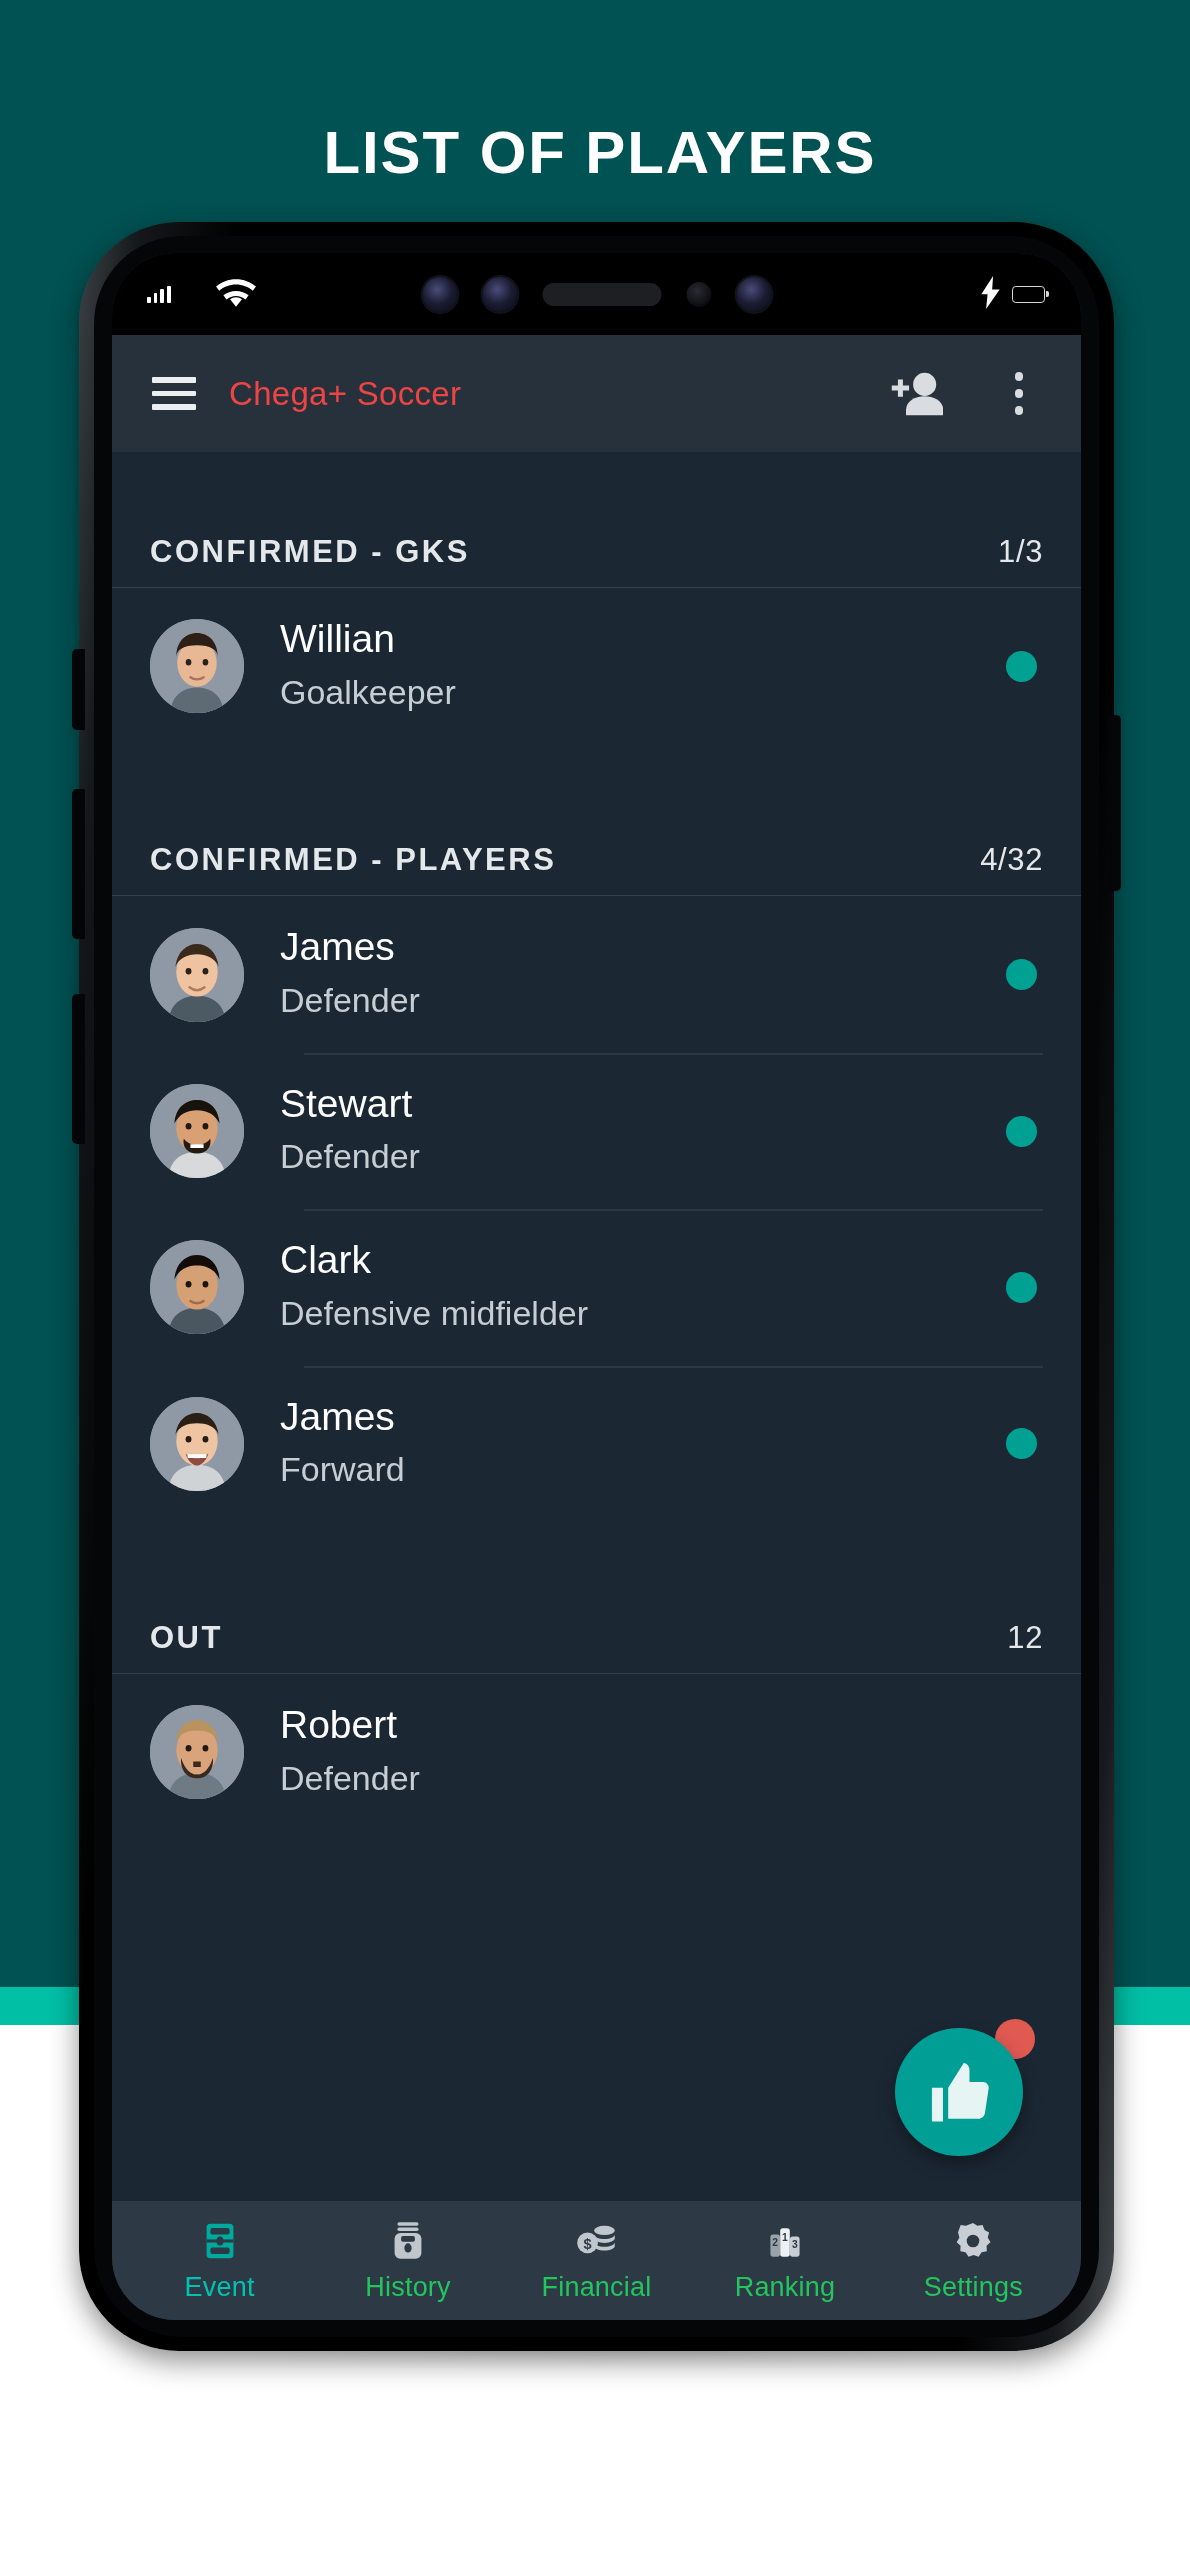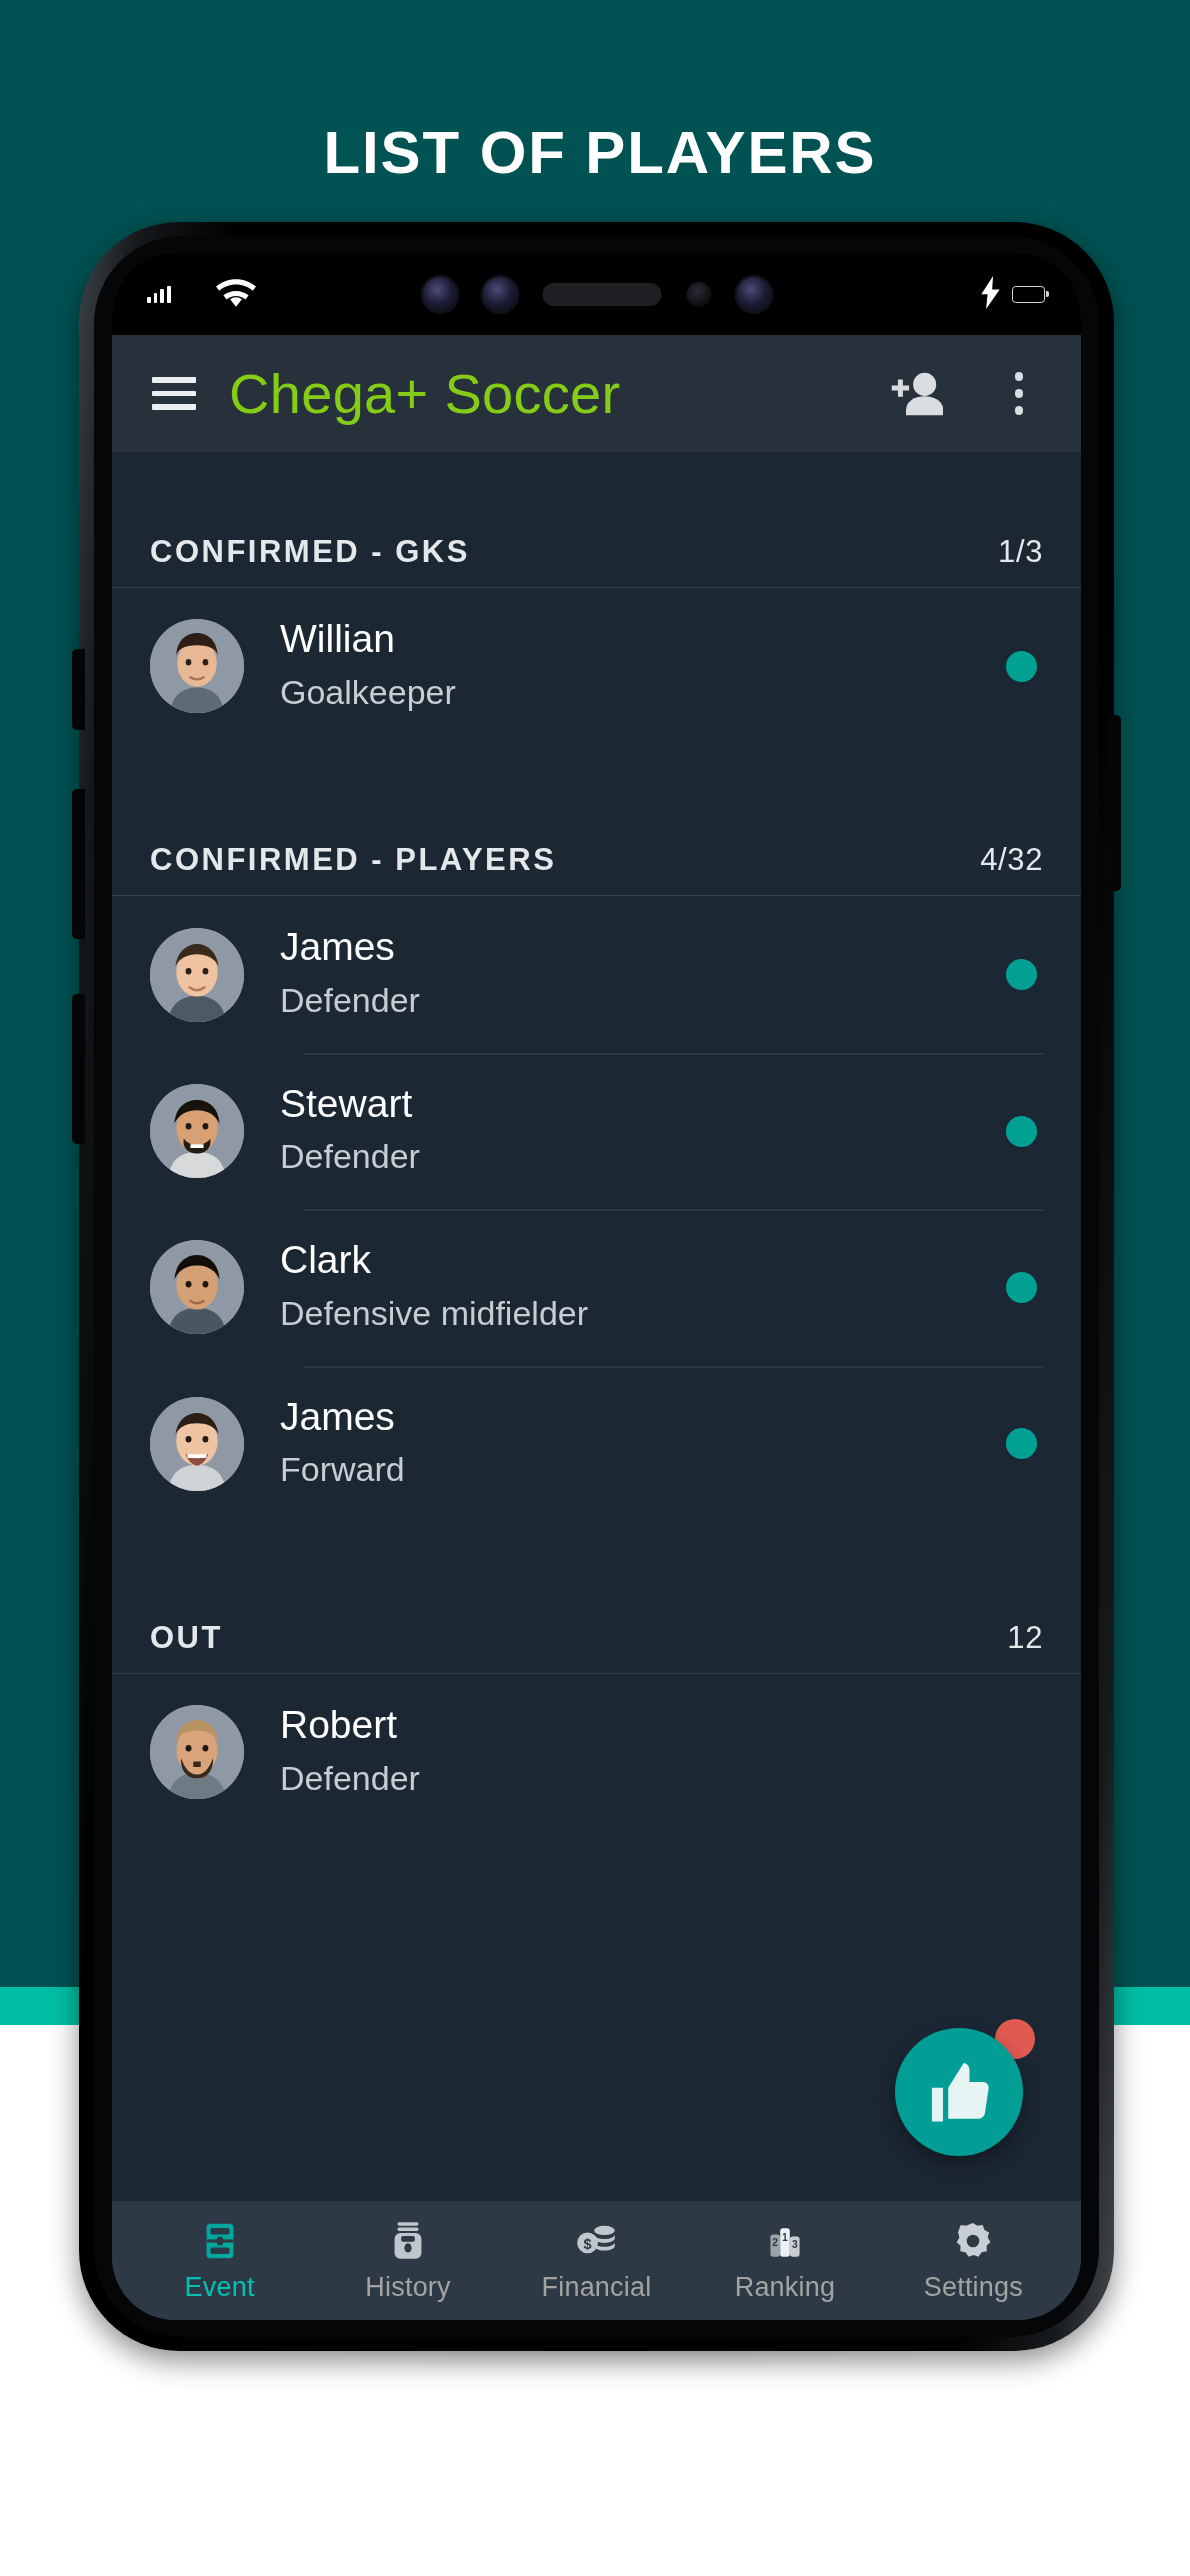--- a/index.html
+++ b/index.html
@@ -113,21 +113,21 @@
   
   #app-bar {
     height:117px;
     background:#26313c;
     display:flex; align-items:center;
     padding:0 40px;
     gap:33px;
   }
   #menu-icon { width:44px; height:33px; display:flex; flex-direction:column; justify-content:space-between; cursor:pointer; }
   #menu-icon span { display:block; height:5.8px; background:#eceff1; border-radius:1px; }
-  #app-title { color:#84cc16; font-size:56px; letter-spacing:0.3px; flex:1; }
+  #app-title { color:#ef4444; font-size:33px; letter-spacing:0.3px; flex:1; }
   .appbar-action { display:flex; align-items:center; justify-content:center; cursor:pointer; }
   #add-person-icon { width:54px; height:50px; }
   #overflow-icon { width:44px; height:50px; display:flex; flex-direction:column; align-items:center; justify-content:center; gap:8.6px; margin-left:21px;}
   #overflow-icon b { width:8.6px; height:8.6px; border-radius:50%; background:#d9dde0; display:block; }
 
   
   #list-area {
     background:#1b2733;
     height:calc(100% - 82px - 117px - 119px);
     overflow:hidden;
@@ -192,21 +192,21 @@
   #bottom-nav {
     height:119px; background:#2d3a45;
     display:flex; align-items:center; justify-content:space-around;
     padding:0 13.4px;
   }
   .nav-item {
     display:flex; flex-direction:column; align-items:center; gap:7.7px;
     cursor:pointer; width:182px;
   }
   .nav-item svg { width:46px; height:46px; display:block; }
-  .nav-label { font-size:27px; color:#a3a3a3; letter-spacing:0.2px; }
+  .nav-label { font-size:27px; color:#22c55e; letter-spacing:0.2px; }
   .nav-item.active .nav-label { color:#00c2b2; }
 </style>
 </head>
 <body>
 
 <div id="poster-bg"></div>
 <div id="accent-band"></div>
 <div id="white-base"></div>
 
 <div id="poster-title">LIST OF PLAYERS</div>

